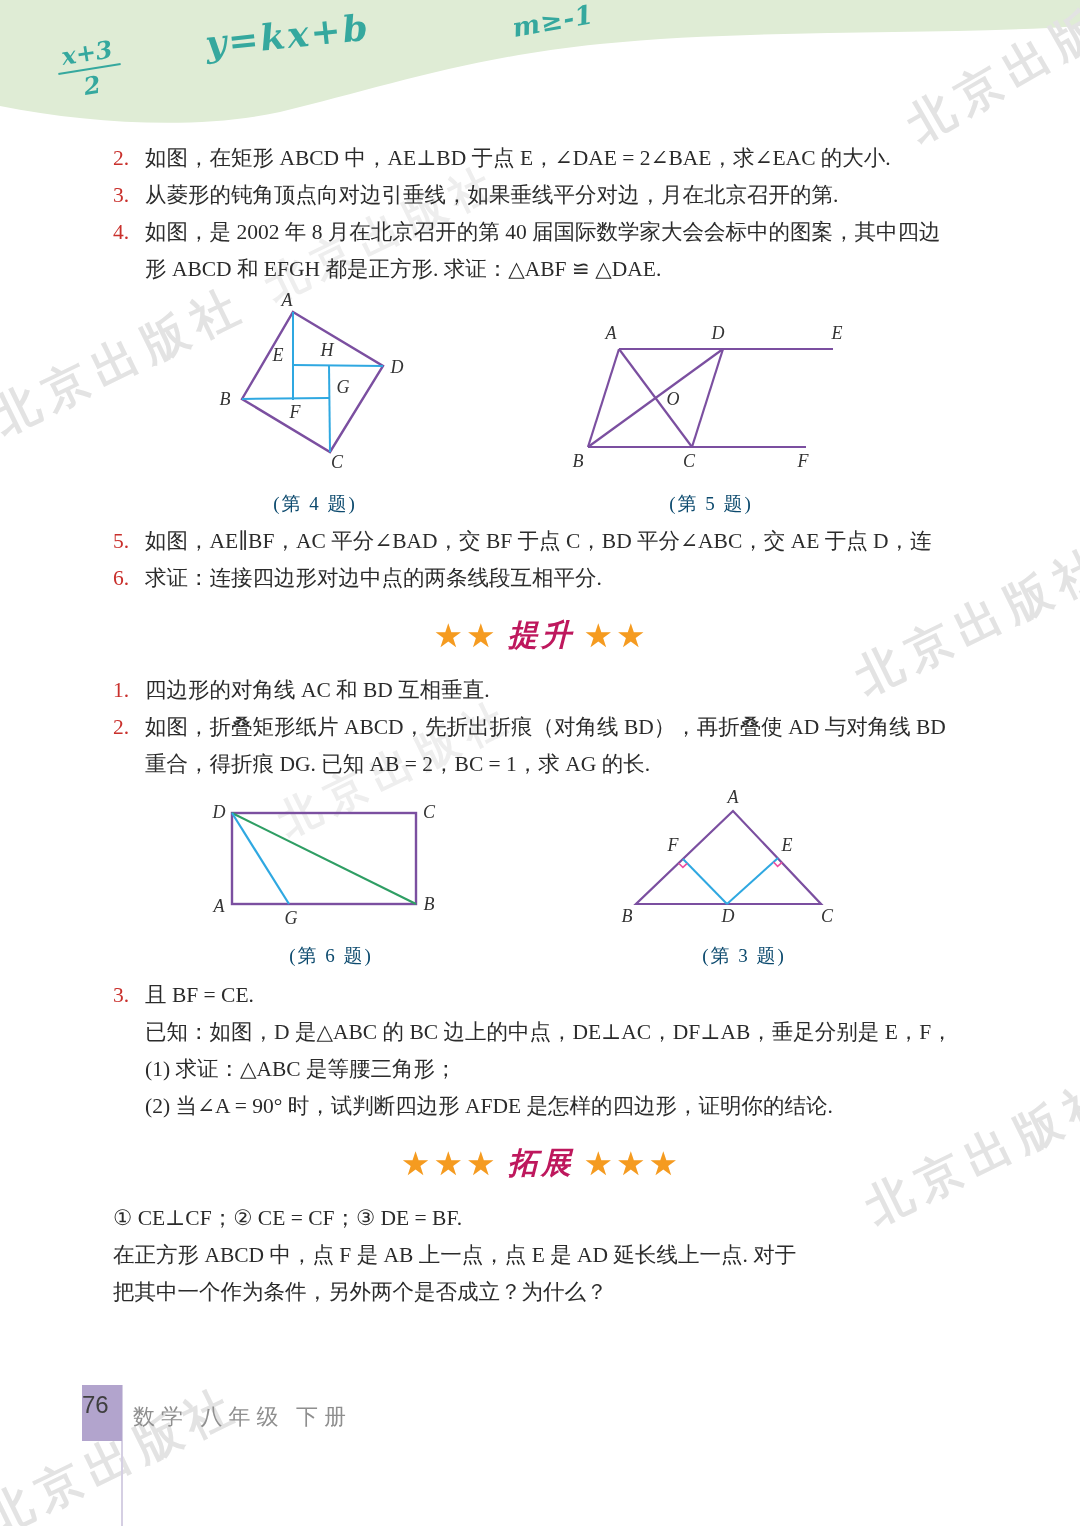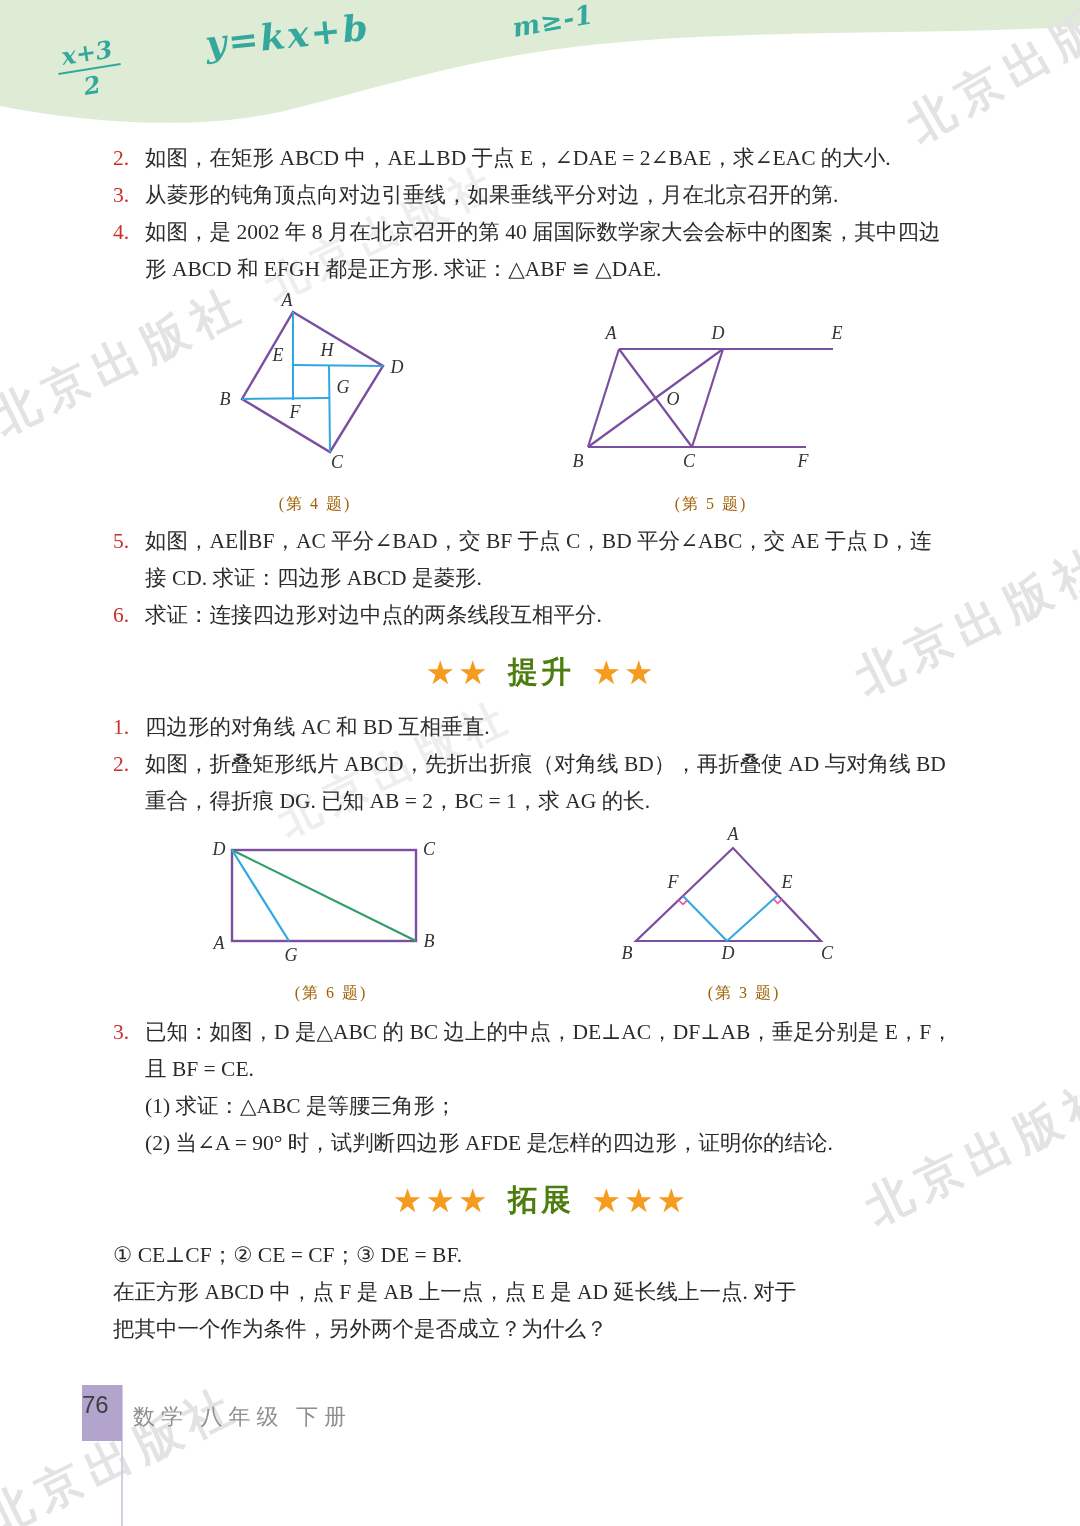--- a/index.html
+++ b/index.html
@@ -27,31 +27,31 @@
   .wm6{left:855px;top:1120px;font-size:46px;transform:rotate(-26deg);}
   .wm7{left:-25px;top:1430px;font-size:46px;transform:rotate(-26deg);}
   
   .content{position:absolute;left:113px;top:140px;width:856px;z-index:2;
     font-size:21.5px;line-height:37px;}
   .prob{display:flex;align-items:flex-start;}
   .pnum{flex:0 0 32px;width:32px;color:#c9302c;}
   .plines{flex:1;}
   .sec-head{text-align:center;margin:16px 0 12px;line-height:44px;}
   .stars{color:#f59b20;font-size:33px;letter-spacing:3px;vertical-align:-2px;}
-  .sec-title{font-size:30px;font-weight:bold;color:#4d7c0f;letter-spacing:3px;margin:0 12px;}
+  .sec-title{font-size:30px;font-weight:bold;color:#be185d;letter-spacing:3px;margin:0 4px;font-style:italic;}
   
   .figrow{display:flex;align-items:flex-end;}
   .figrow1{margin:4px 0 6px;}
   .figrow2{margin:6px 0 8px;}
   figure{margin:0;text-align:center;}
   .fig4{margin-left:52px;}
   .fig5{margin-left:86px;}
   .fig2{margin-left:68px;}
   .fig3{margin-left:118px;}
-  .figcap{font-size:16px;color:#a16207;letter-spacing:2px;line-height:26px;margin-top:2px;}
+  .figcap{font-size:19px;color:#0c4a6e;letter-spacing:2px;line-height:26px;margin-top:2px;}
   svg text{font-family:"Liberation Serif","DejaVu Serif",serif;font-style:italic;
     font-size:18px;fill:#333;}
   
   .pagenum-box{position:absolute;left:82px;top:1385px;width:40px;height:56px;z-index:2;
     background:#b2a4cd;color:#3f3f3f;font-family:"Liberation Sans",sans-serif;
     font-size:24px;text-align:left;line-height:40px;}
   .footer-rule{position:absolute;left:121px;top:1385px;width:2px;height:141px;
     background:#d5cfe3;z-index:1;}
   .book-title{position:absolute;left:133px;top:1402px;z-index:2;color:#8f8f8f;
     font-size:22px;letter-spacing:6px;}
@@ -140,21 +140,20 @@
           <text x="122" y="88" text-anchor="middle">O</text>
         </svg>
         <figcaption class="figcap">(第 5 题)</figcaption>
       </figure>
     </div>
 
     <div class="prob">
       <span class="pnum">5.</span>
       <div class="plines">
         <div class="pline">如图，AE∥BF，AC 平分∠BAD，交 BF 于点 C，BD 平分∠ABC，交 AE 于点 D，连</div>
-        <div class="pline">接 CD. 求证：四边形 ABCD 是菱形.</div>
       </div>
     </div>
 
     <div class="prob">
       <span class="pnum">6.</span>
       <div class="plines">
           <div class="pline">求证：连接四边形对边中点的两条线段互相平分.</div>
         </div>
     </div>
 
@@ -207,22 +206,22 @@
           <text x="74" y="62" text-anchor="middle">F</text>
           <text x="188" y="62" text-anchor="middle">E</text>
         </svg>
         <figcaption class="figcap">(第 3 题)</figcaption>
       </figure>
     </div>
 
     <div class="prob">
       <span class="pnum">3.</span>
       <div class="plines">
+        <div class="pline">且 BF = CE.</div>
         <div class="pline">已知：如图，D 是△ABC 的 BC 边上的中点，DE⊥AC，DF⊥AB，垂足分别是 E，F，</div>
-        <div class="pline">且 BF = CE.</div>
         <div class="pline">(1) 求证：△ABC 是等腰三角形；</div>
         <div class="pline">(2) 当∠A = 90° 时，试判断四边形 AFDE 是怎样的四边形，证明你的结论.</div>
       </div>
     </div>
 
     <div class="sec-head">
       <span class="stars">★★★</span>
       <span class="sec-title">拓展</span>
       <span class="stars">★★★</span>
     </div>

